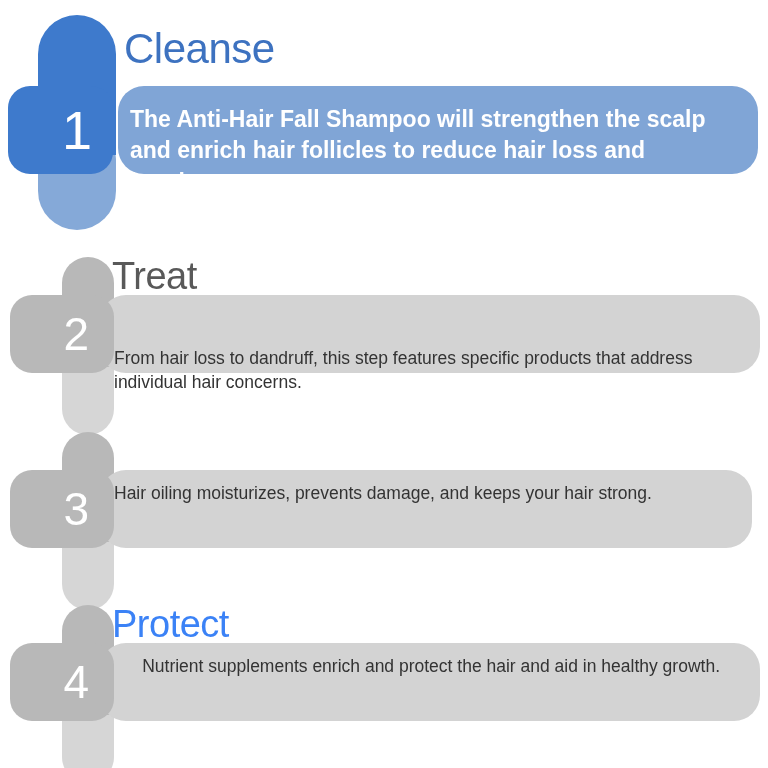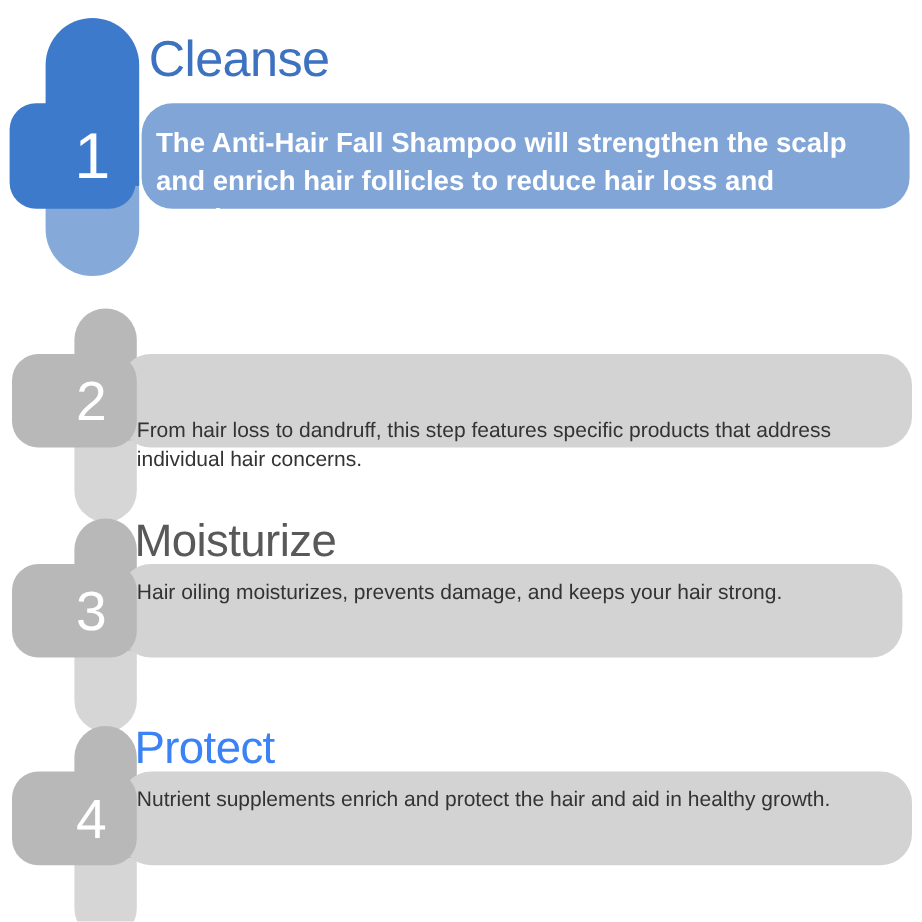--- a/index.html
+++ b/index.html
@@ -119,49 +119,49 @@
     <div class="pill pill-bottom" style="left:62px;top:85px;width:52px;height:105px;background:#D6D6D6;"></div>
 
     <div class="banner" style="left:100px;top:50px;width:660px;height:78px;background:#D3D3D3;"></div>
 
     <div class="pill pill-top" style="left:62px;top:12px;width:52px;height:110px;background:#B8B8B8;border-bottom-left-radius:0;border-bottom-right-radius:0;"></div>
 
     <div class="badge" style="left:10px;top:50px;width:104px;height:78px;background:#B8B8B8;">
       <span class="badge-number" style="font-size:46px;padding-right:26px;">2</span>
     </div>
 
+    <div class="heading" style="left:112px;top:12px;color:#595959;font-size:38px;">Treat</div>
 
     <div class="body-text" style="left:114px;top:62px;width:606px;color:#333333;margin-top:40px;">From hair loss to dandruff, this step features specific products that address individual hair concerns.</div>
   </div>
 
   <div class="step" style="top:420px;height:175px;">
     <div class="pill pill-bottom" style="left:62px;top:85px;width:52px;height:105px;background:#D6D6D6;"></div>
 
     <div class="banner" style="left:100px;top:50px;width:652px;height:78px;background:#D3D3D3;"></div>
 
     <div class="pill pill-top" style="left:62px;top:12px;width:52px;height:110px;background:#B8B8B8;border-bottom-left-radius:0;border-bottom-right-radius:0;"></div>
 
     <div class="badge" style="left:10px;top:50px;width:104px;height:78px;background:#B8B8B8;">
       <span class="badge-number" style="font-size:46px;padding-right:26px;">3</span>
     </div>
 
-    <div class="heading" style="left:112px;top:12px;color:#595959;font-size:38px;">Moisturize</div>
 
     <div class="body-text" style="left:114px;top:62px;width:606px;color:#333333;">Hair oiling moisturizes, prevents damage, and keeps your hair strong.</div>
   </div>
 
   <div class="step" style="top:593px;height:175px;">
     <div class="pill pill-bottom" style="left:62px;top:85px;width:52px;height:105px;background:#D6D6D6;"></div>
 
     <div class="banner" style="left:100px;top:50px;width:660px;height:78px;background:#D3D3D3;"></div>
 
     <div class="pill pill-top" style="left:62px;top:12px;width:52px;height:110px;background:#B8B8B8;border-bottom-left-radius:0;border-bottom-right-radius:0;"></div>
 
     <div class="badge" style="left:10px;top:50px;width:104px;height:78px;background:#B8B8B8;">
       <span class="badge-number" style="font-size:46px;padding-right:26px;">4</span>
     </div>
 
     <div class="heading" style="left:112px;top:12px;color:#3b82f6;font-size:38px;">Protect</div>
 
-    <div class="body-text" style="left:114px;top:62px;width:606px;color:#333333;">Nutrient supplements enrich and protect the hair and aid in healthy growth.</div>
+    <div class="body-text" style="left:114px;top:62px;width:606px;color:#333333;text-align:right;">Nutrient supplements enrich and protect the hair and aid in healthy growth.</div>
   </div>
 
 </div>
 
 </body></html>

